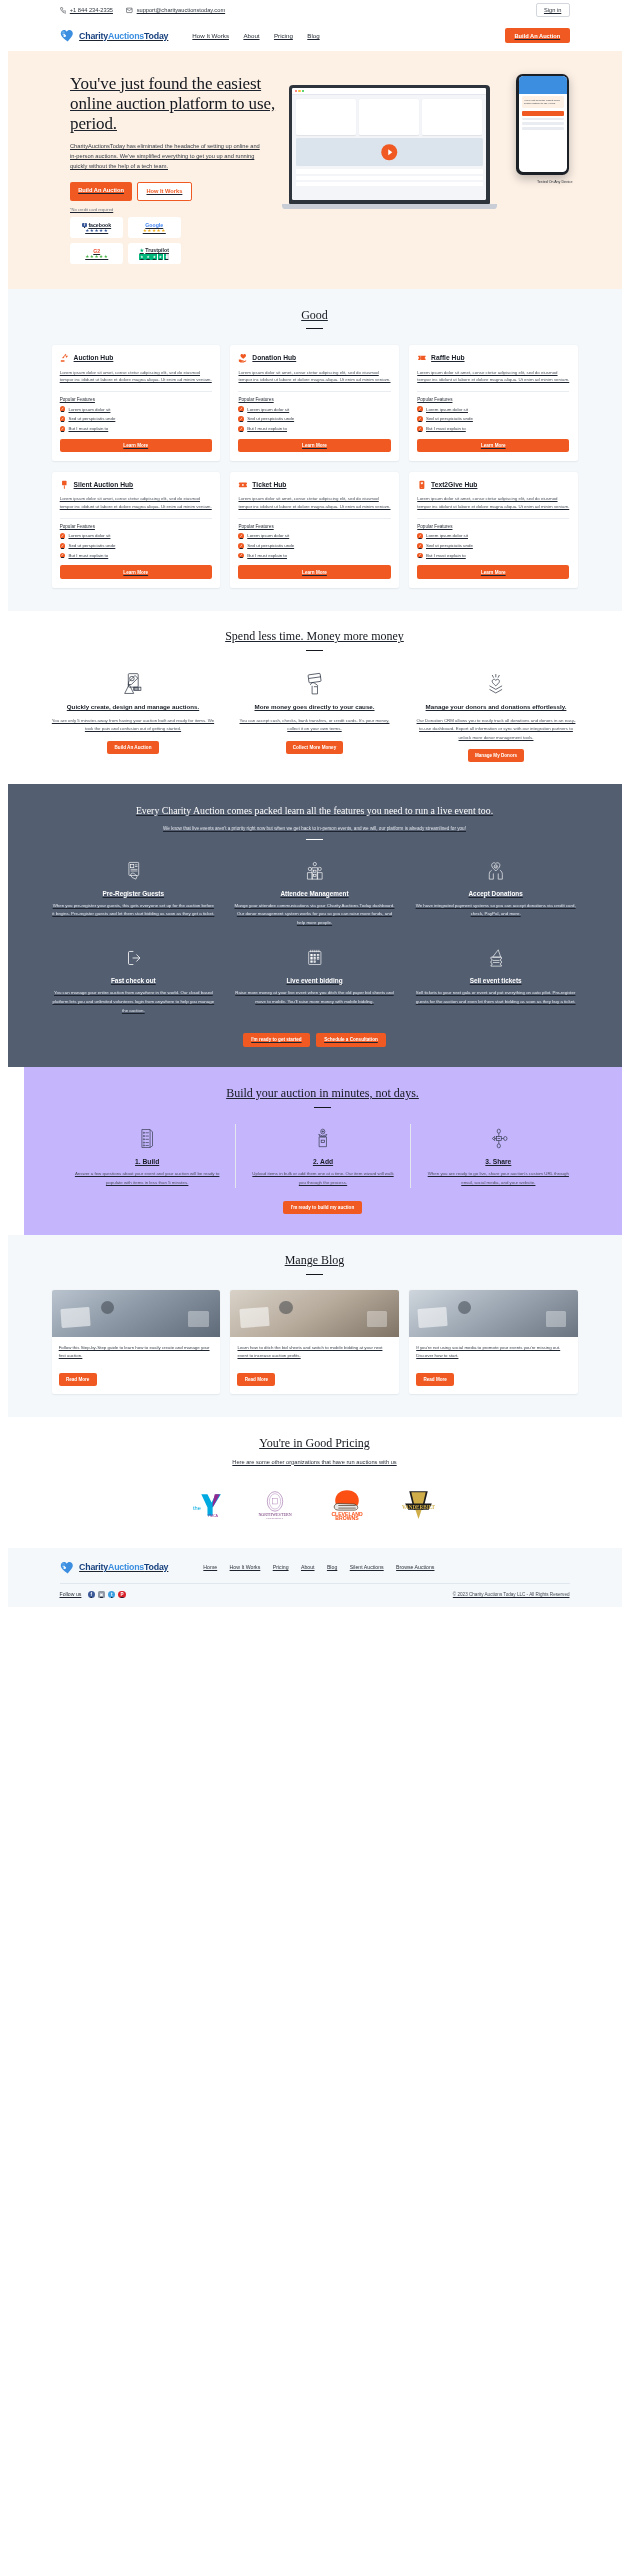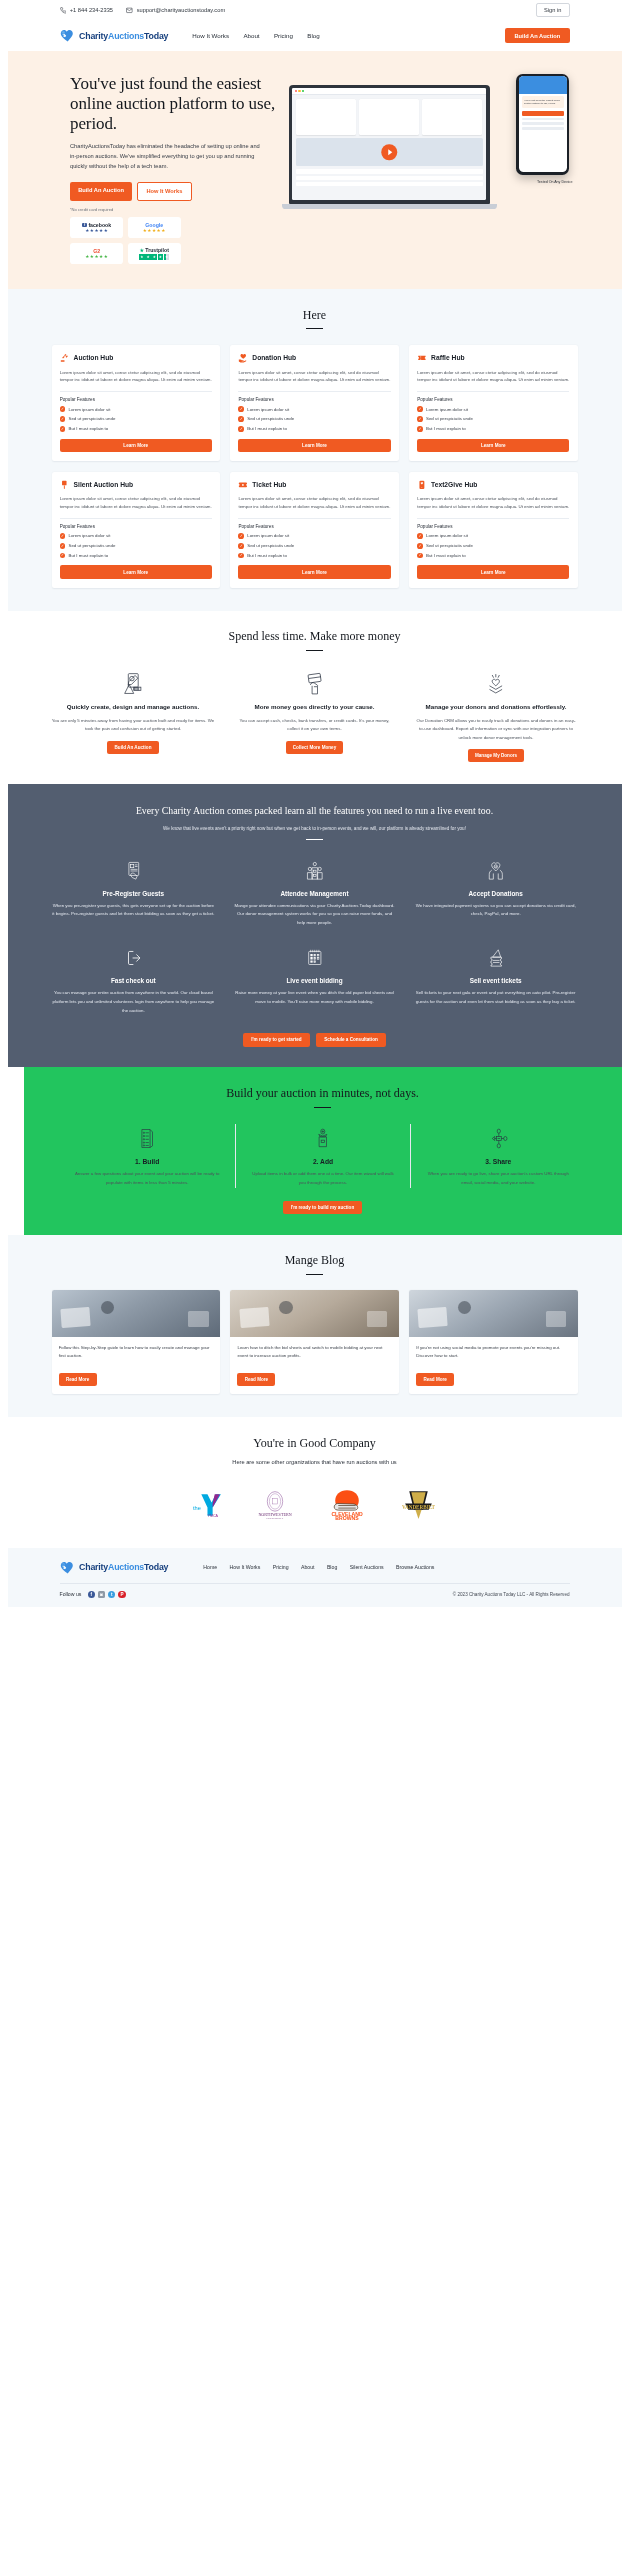--- a/index.html
+++ b/index.html
@@ -3,21 +3,21 @@
 <meta charset="utf-8">
 <style>
   * { margin:0; padding:0; box-sizing:border-box; }
   html,body { width:629px; }
   body {
     font-family:"Liberation Sans", sans-serif;
     background:#ffffff;
     color:#1d2430;
     -webkit-font-smoothing:antialiased;
   }
-  .wrap { width:614px; margin:0 auto; }
+  .wrap { width:614px; margin:0 auto;text-decoration:underline; }
   .container { width:526px; margin:0 auto; }
 
   
   .topbar {
     height:20.6px; display:flex; align-items:center;
     padding:0 52px; background:#fff; font-size:5.7px; color:#30373f;
   }
   .topbar .contact { display:flex; align-items:center; gap:13.4px; }
   .topbar .ci { display:flex; align-items:center; gap:3.6px; }
   .topbar .ci svg { width:6.7px; height:6.7px; }
@@ -143,21 +143,21 @@
   .dark-sub { text-align:center; font-size:4.6px; line-height:2; color:#e3e7ee; margin-top:6.2px; width:392px; margin-left:auto; margin-right:auto; }
   .dgrid { display:grid; grid-template-columns:repeat(3,1fr); gap:17.5px; margin-top:17.5px; text-align:center; }
   .dgrid .ico { height:25px; display:flex; align-items:flex-end; justify-content:center; }
   .dgrid .ico svg { width:19.6px; height:21.6px; }
   .dgrid h3 { font-size:6.4px; font-weight:bold; margin-top:7.2px; }
   .dgrid p { font-size:4.4px; line-height:1.95; color:#e6eaf1; margin-top:5.2px; }
   .dark-btns { display:flex; justify-content:center; gap:6.2px; margin-top:17.5px; }
   .dark-btns .btn { font-size:4.6px; padding:4.6px 8.2px; }
 
   
-  .steps { background:#22c55e; padding:18.5px 0 20.6px;margin-left:16px; }
+  .steps { background:#c4b5fd; padding:18.5px 0 20.6px;margin-left:16px; }
   .sgrid { display:grid; grid-template-columns:repeat(3,1fr); margin-top:16.5px; text-align:center; }
   .sgrid > div { padding:0 13.4px; }
   .sgrid > div + div { border-left:0.5px solid #e4e8ee; }
   .sgrid .ico { height:26px; display:flex; align-items:flex-end; justify-content:center; }
   .sgrid .ico svg { width:19.6px; height:23px; }
   .sgrid h3 { font-size:6.7px; font-weight:bold; margin-top:8.2px; color:#171c24; }
   .sgrid p { font-size:4.4px; line-height:1.95; color:#4c525b; margin-top:5.2px; }
   .steps .center-btn { text-align:center; margin-top:13.4px; }
   .steps .center-btn .btn { font-size:4.6px; padding:4.1px 8.2px; }
 
@@ -332,21 +332,21 @@
             </div>
           </div>
           <div class="ph-label">Tested On Any Device</div>
         </div>
       </div>
     </div>
   </div>
 
   <div class="hubs">
     <div class="container">
-      <h2 class="sec-title">Here</h2>
+      <h2 class="sec-title">Good</h2>
       <div class="rule"></div>
       <div class="hub-grid">
 
         <div class="hub-card">
           <div class="hub-head">
             <svg viewBox="0 0 24 24" fill="#f05a22">
                 <path d="M2 20h9v2H2zM2 17h9v2H2z"></path>
                 <path d="M13.6 2.3l2.1 2.1-3.5 3.5-2.1-2.1zM17.1 5.8l2.1 2.1-3.5 3.5-2.1-2.1zM5.3 11.4l4.3-4.3 2.1 2.1-4.3 4.3z"></path>
               </svg>
             <div class="hub-name">Auction Hub</div>
@@ -499,21 +499,21 @@
             </div>
           <a class="btn btn-orange" href="#">Learn More</a>
         </div>
 
       </div>
     </div>
   </div>
 
   <div class="spend">
     <div class="container">
-      <h2 class="sec-title">Spend less time. Make more money</h2>
+      <h2 class="sec-title">Spend less time. Money more money</h2>
       <div class="rule"></div>
       <div class="three">
 
         <div>
           <div class="ico">
             <svg viewBox="0 0 48 52" fill="none" stroke="#2b3342" stroke-width="1.6">
               <rect x="14" y="3" width="22" height="30" rx="2"></rect>
                 <circle cx="22" cy="14" r="5"></circle>
               <path d="M29 7l6 6-14 14-7 1 1-7z"></path>
                 <path d="M6 47l10-20 10 20z"></path>
@@ -753,21 +753,21 @@
             <a class="btn btn-orange" href="#">Read More</a>
           </div>
         </div>
       </div>
     </div>
   </div>
 
 
   <div class="good">
     <div class="container">
-      <h2 class="sec-title">You're in Good Company</h2>
+      <h2 class="sec-title">You're in Good Pricing</h2>
       <p class="sub">Here are some other organizations that have run auctions with us</p>
       <div class="logos">
         <div class="orglogo">
           <svg width="32" height="30" viewBox="0 0 62 58">
             <path d="M18 8h12l8 16 8-16h10L40 34v16H30V34z" fill="#00a9e0"></path>
             <path d="M44 8h10L40 34v-8z" fill="#92278f"></path>
             <text x="2" y="38" font-family="Liberation Sans, sans-serif" font-size="11" fill="#00a9e0">the</text>
             <text x="30" y="52" font-family="Liberation Sans, sans-serif" font-size="7" fill="#92278f">YMCA</text>
           </svg>
         </div>

